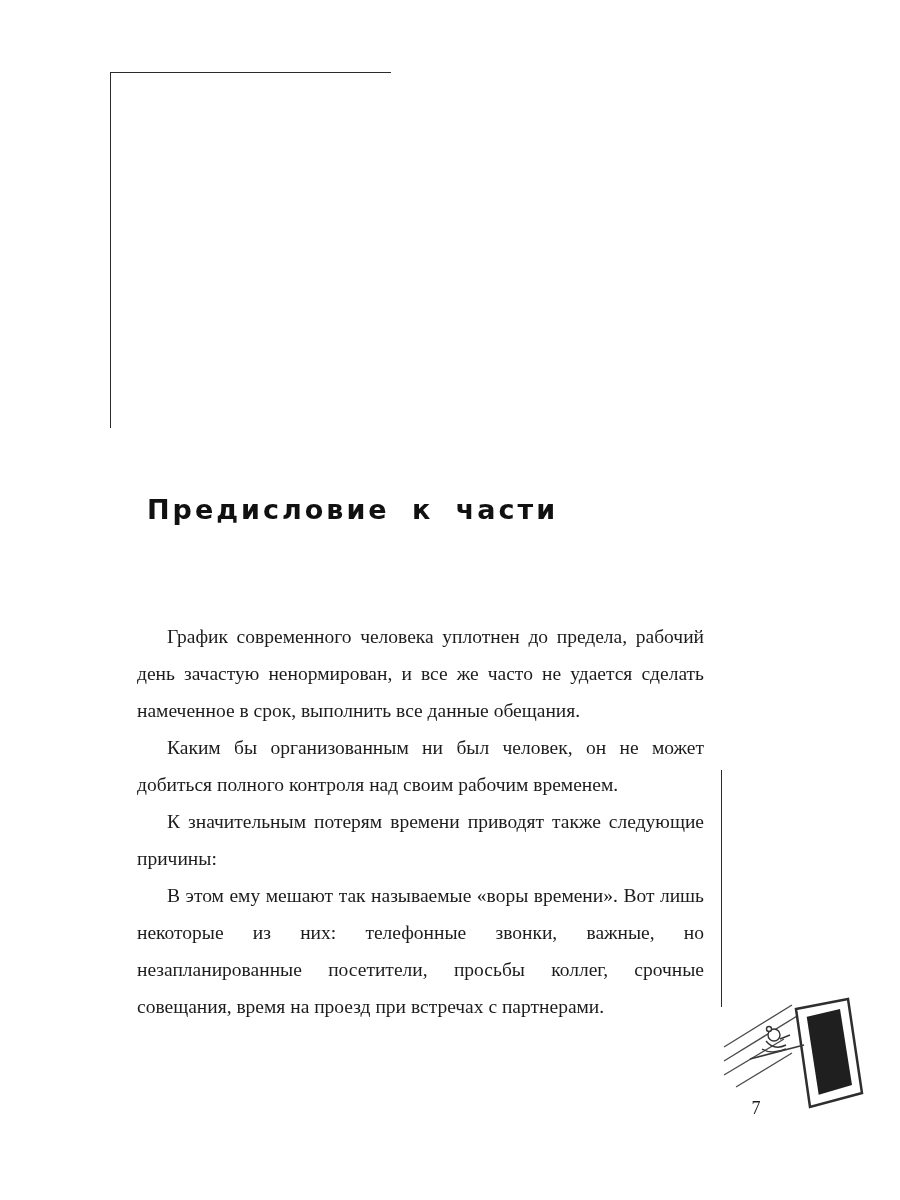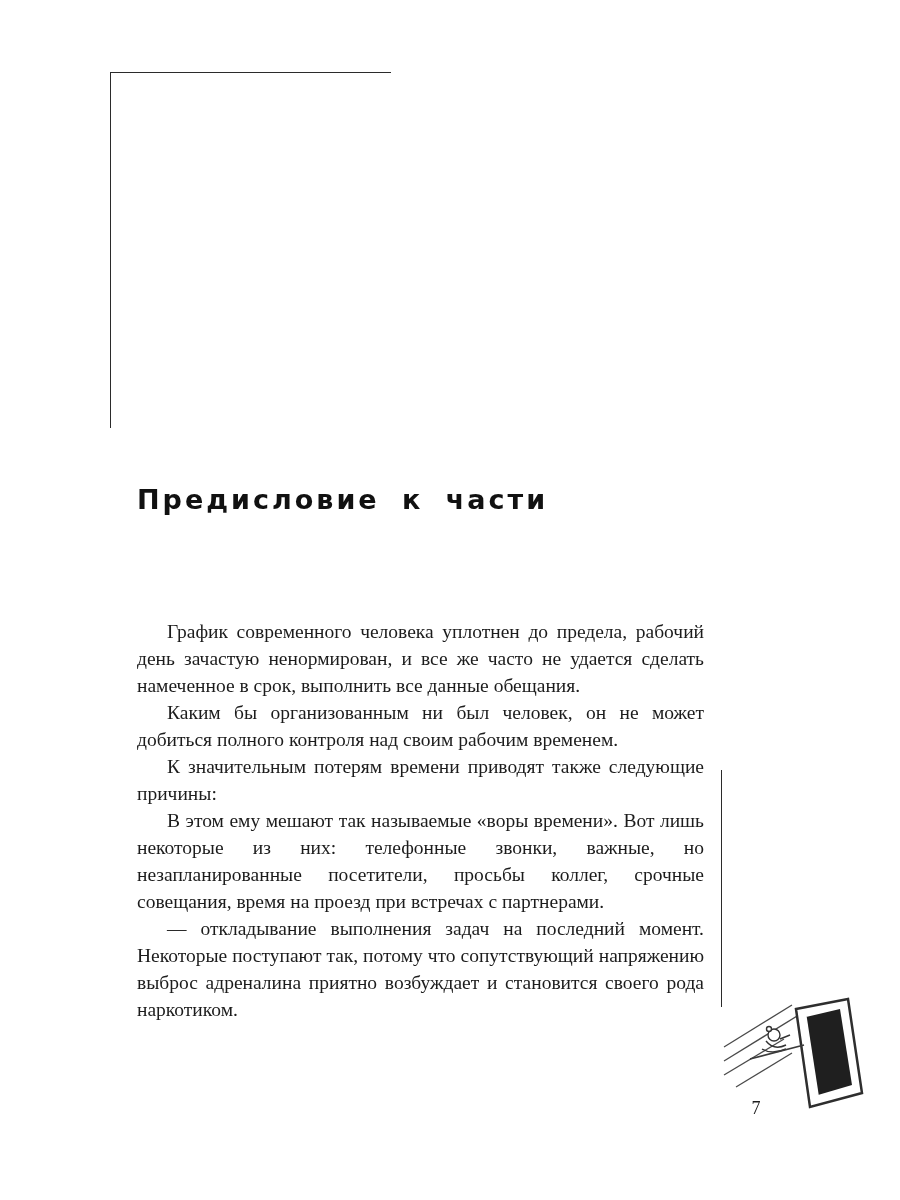--- a/index.html
+++ b/index.html
@@ -33,38 +33,38 @@
     width: 0;
     height: 356px;
     border-left: 1.5px solid #2b2b2b;
   }
 
   
   .heading {
     position: absolute;
     left: 137px;
     top: 484px;
-    margin: 0;
+    margin: 10px;
     font-family: "DejaVu Sans", "Liberation Sans", sans-serif;
     font-weight: bold;
     font-size: 27px;
     letter-spacing: 3px;
     word-spacing: 10px;
     color: #111111;
     white-space: nowrap;
   }
 
   
   .body-text {
     position: absolute;
     left: 137px;
     top: 618px;
     width: 567px;
     font-size: 19.5px;
-    line-height: 27px;
+    line-height: 37px;
     text-align: justify;
     hyphens: auto;
     -webkit-hyphens: auto;
   }
   .body-text p {
     margin: 0;
     text-indent: 30px;
   }
 
   
@@ -105,21 +105,20 @@
   <div class="rule-top"></div>
   <div class="rule-left"></div>
 
   <h1 class="heading">Предисловие к части</h1>
 
   <div class="body-text">
     <p>График современного человека уплотнен до предела, рабочий день зачастую ненормирован, и все же часто не удается сделать намеченное в срок, выполнить все данные обещания.</p>
     <p>Каким бы организованным ни был человек, он не может добиться полного контроля над своим рабочим временем.</p>
     <p>К значительным потерям времени приводят также следующие причины:</p>
     <p>В этом ему мешают так называемые «воры времени». Вот лишь некоторые из них: телефонные звонки, важные, но незапланированные посетители, просьбы коллег, срочные совещания, время на проезд при встречах с партнерами.</p>
-    <p>— откладывание выполнения задач на последний момент. Некоторые поступают так, потому что сопутствующий напряжению выброс адреналина приятно возбуждает и становится своего рода наркотиком.</p>
   </div>
 
   <div class="rule-right"></div>
 
   <svg class="illustration" viewBox="0 0 150 125" xmlns="http://www.w3.org/2000/svg">
 
     <g stroke="#4a4a4a" stroke-width="1.3" fill="none">
       <line x1="2" y1="52" x2="70" y2="10"></line>
       <line x1="2" y1="66" x2="80" y2="18"></line>
       <line x1="2" y1="80" x2="62" y2="44"></line>

